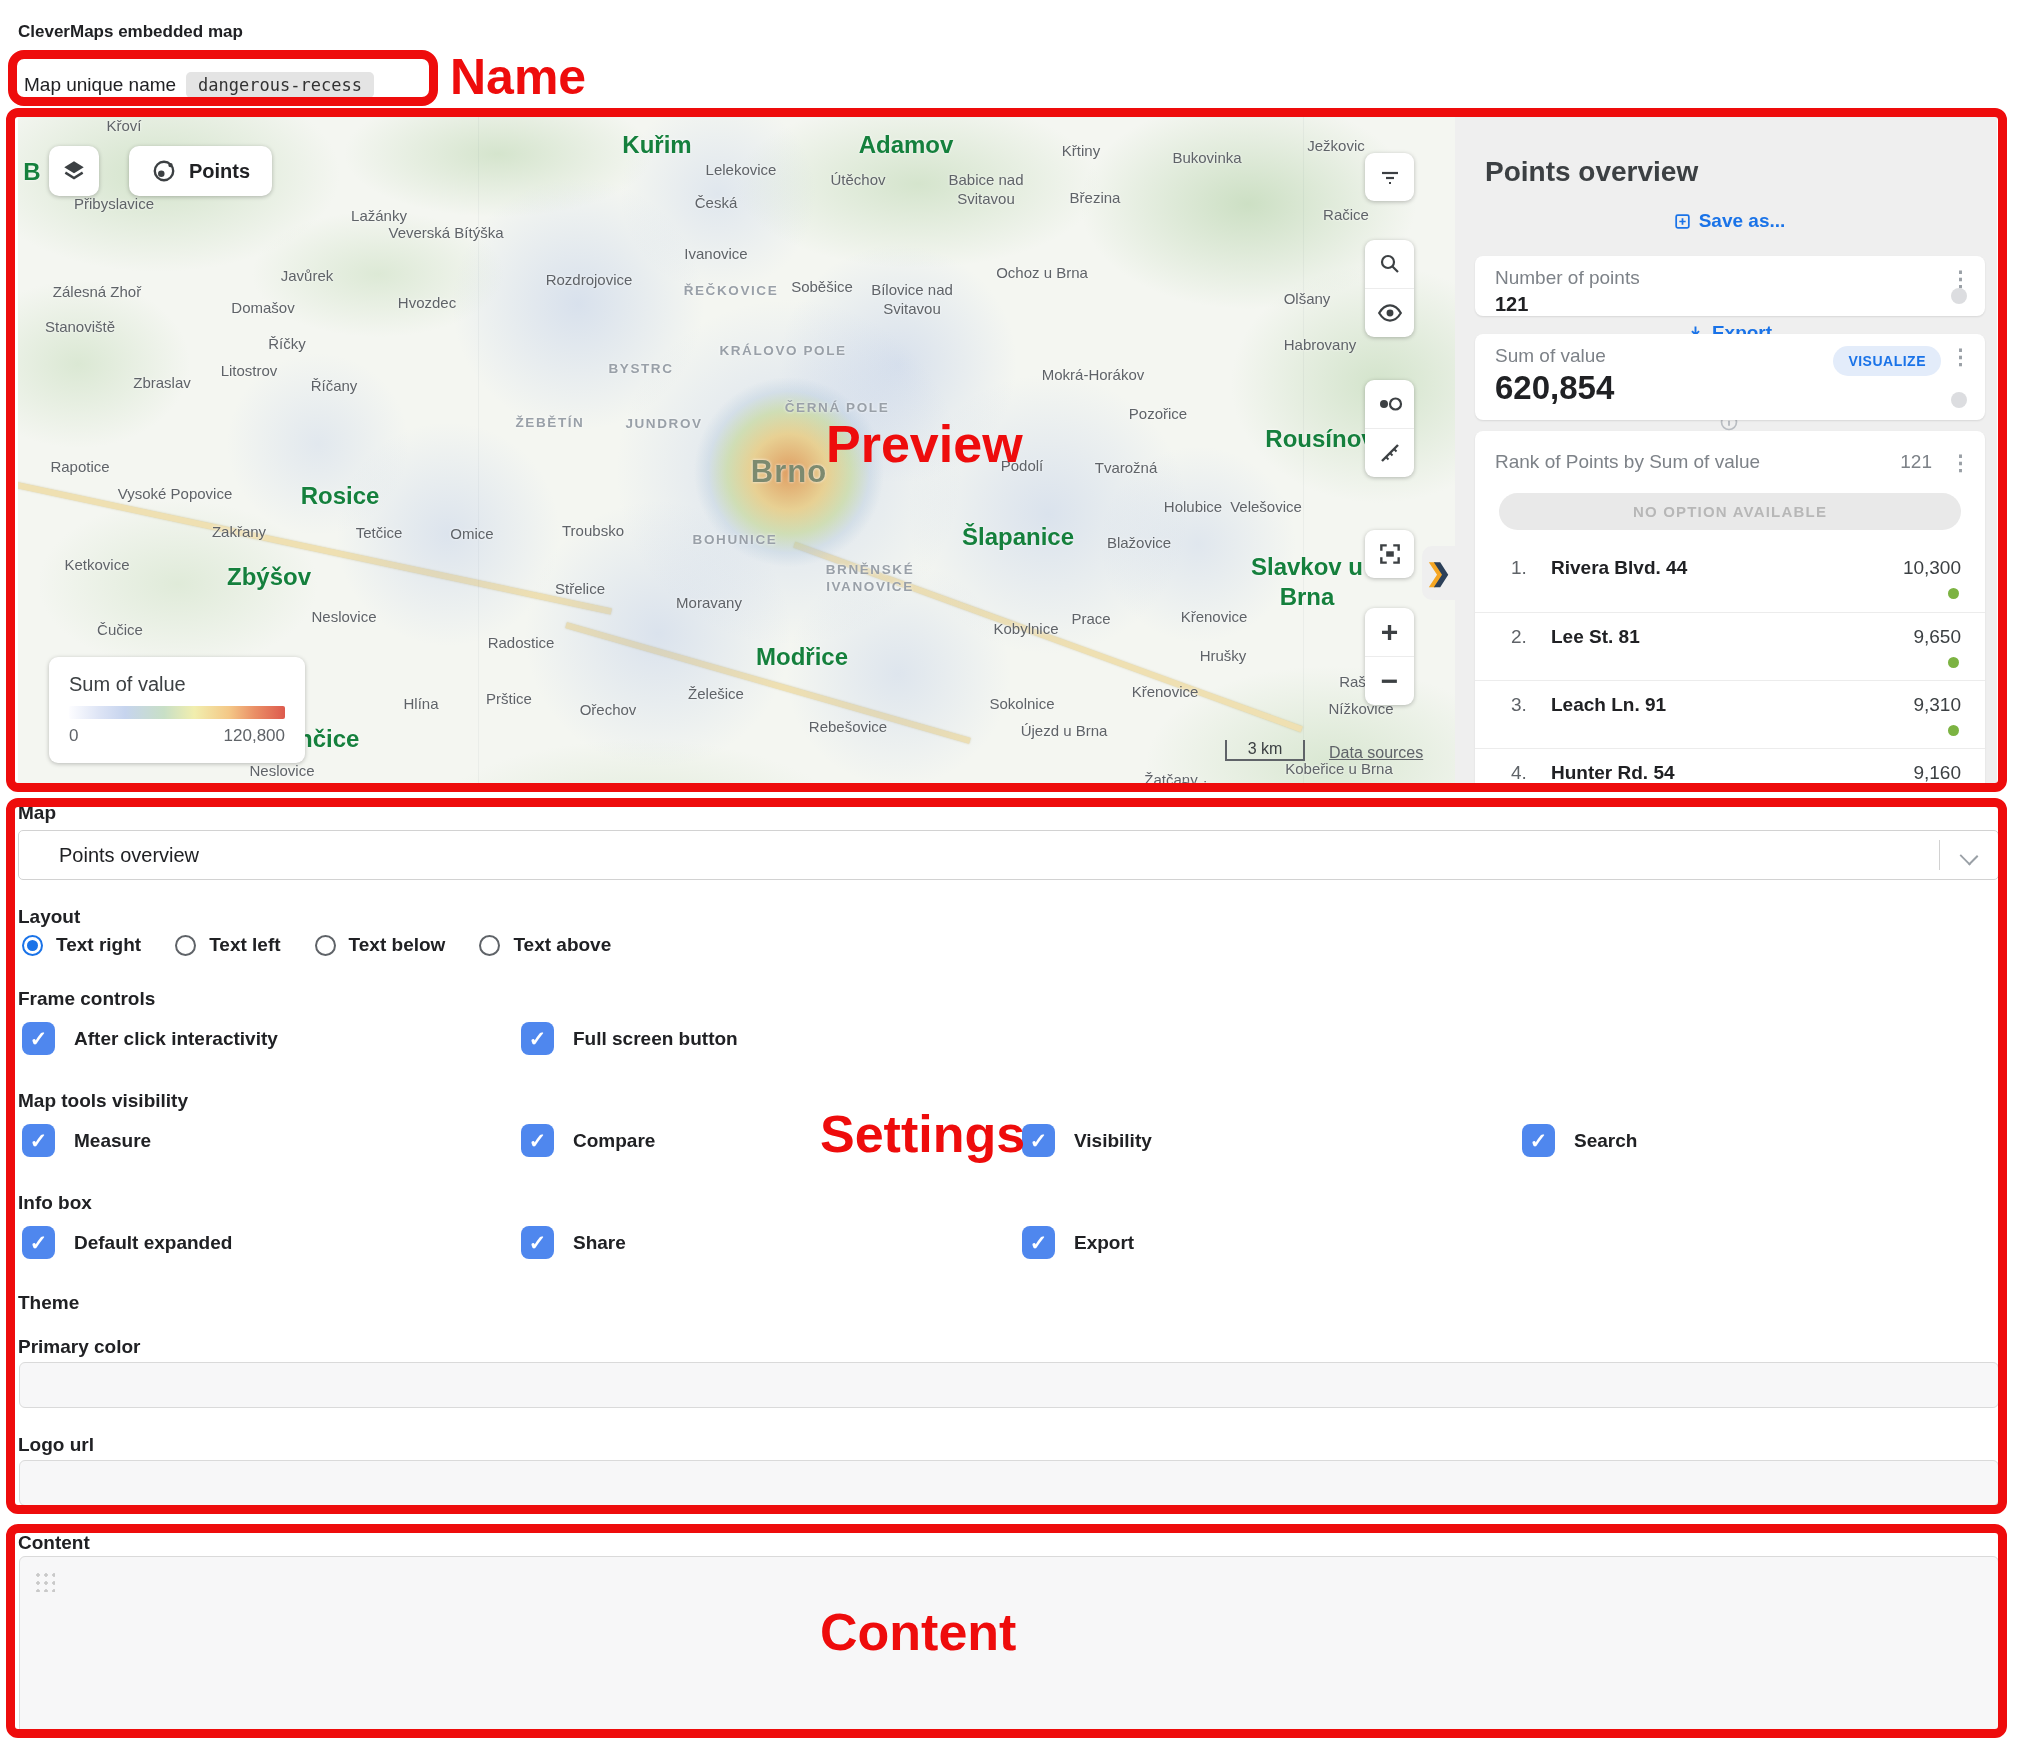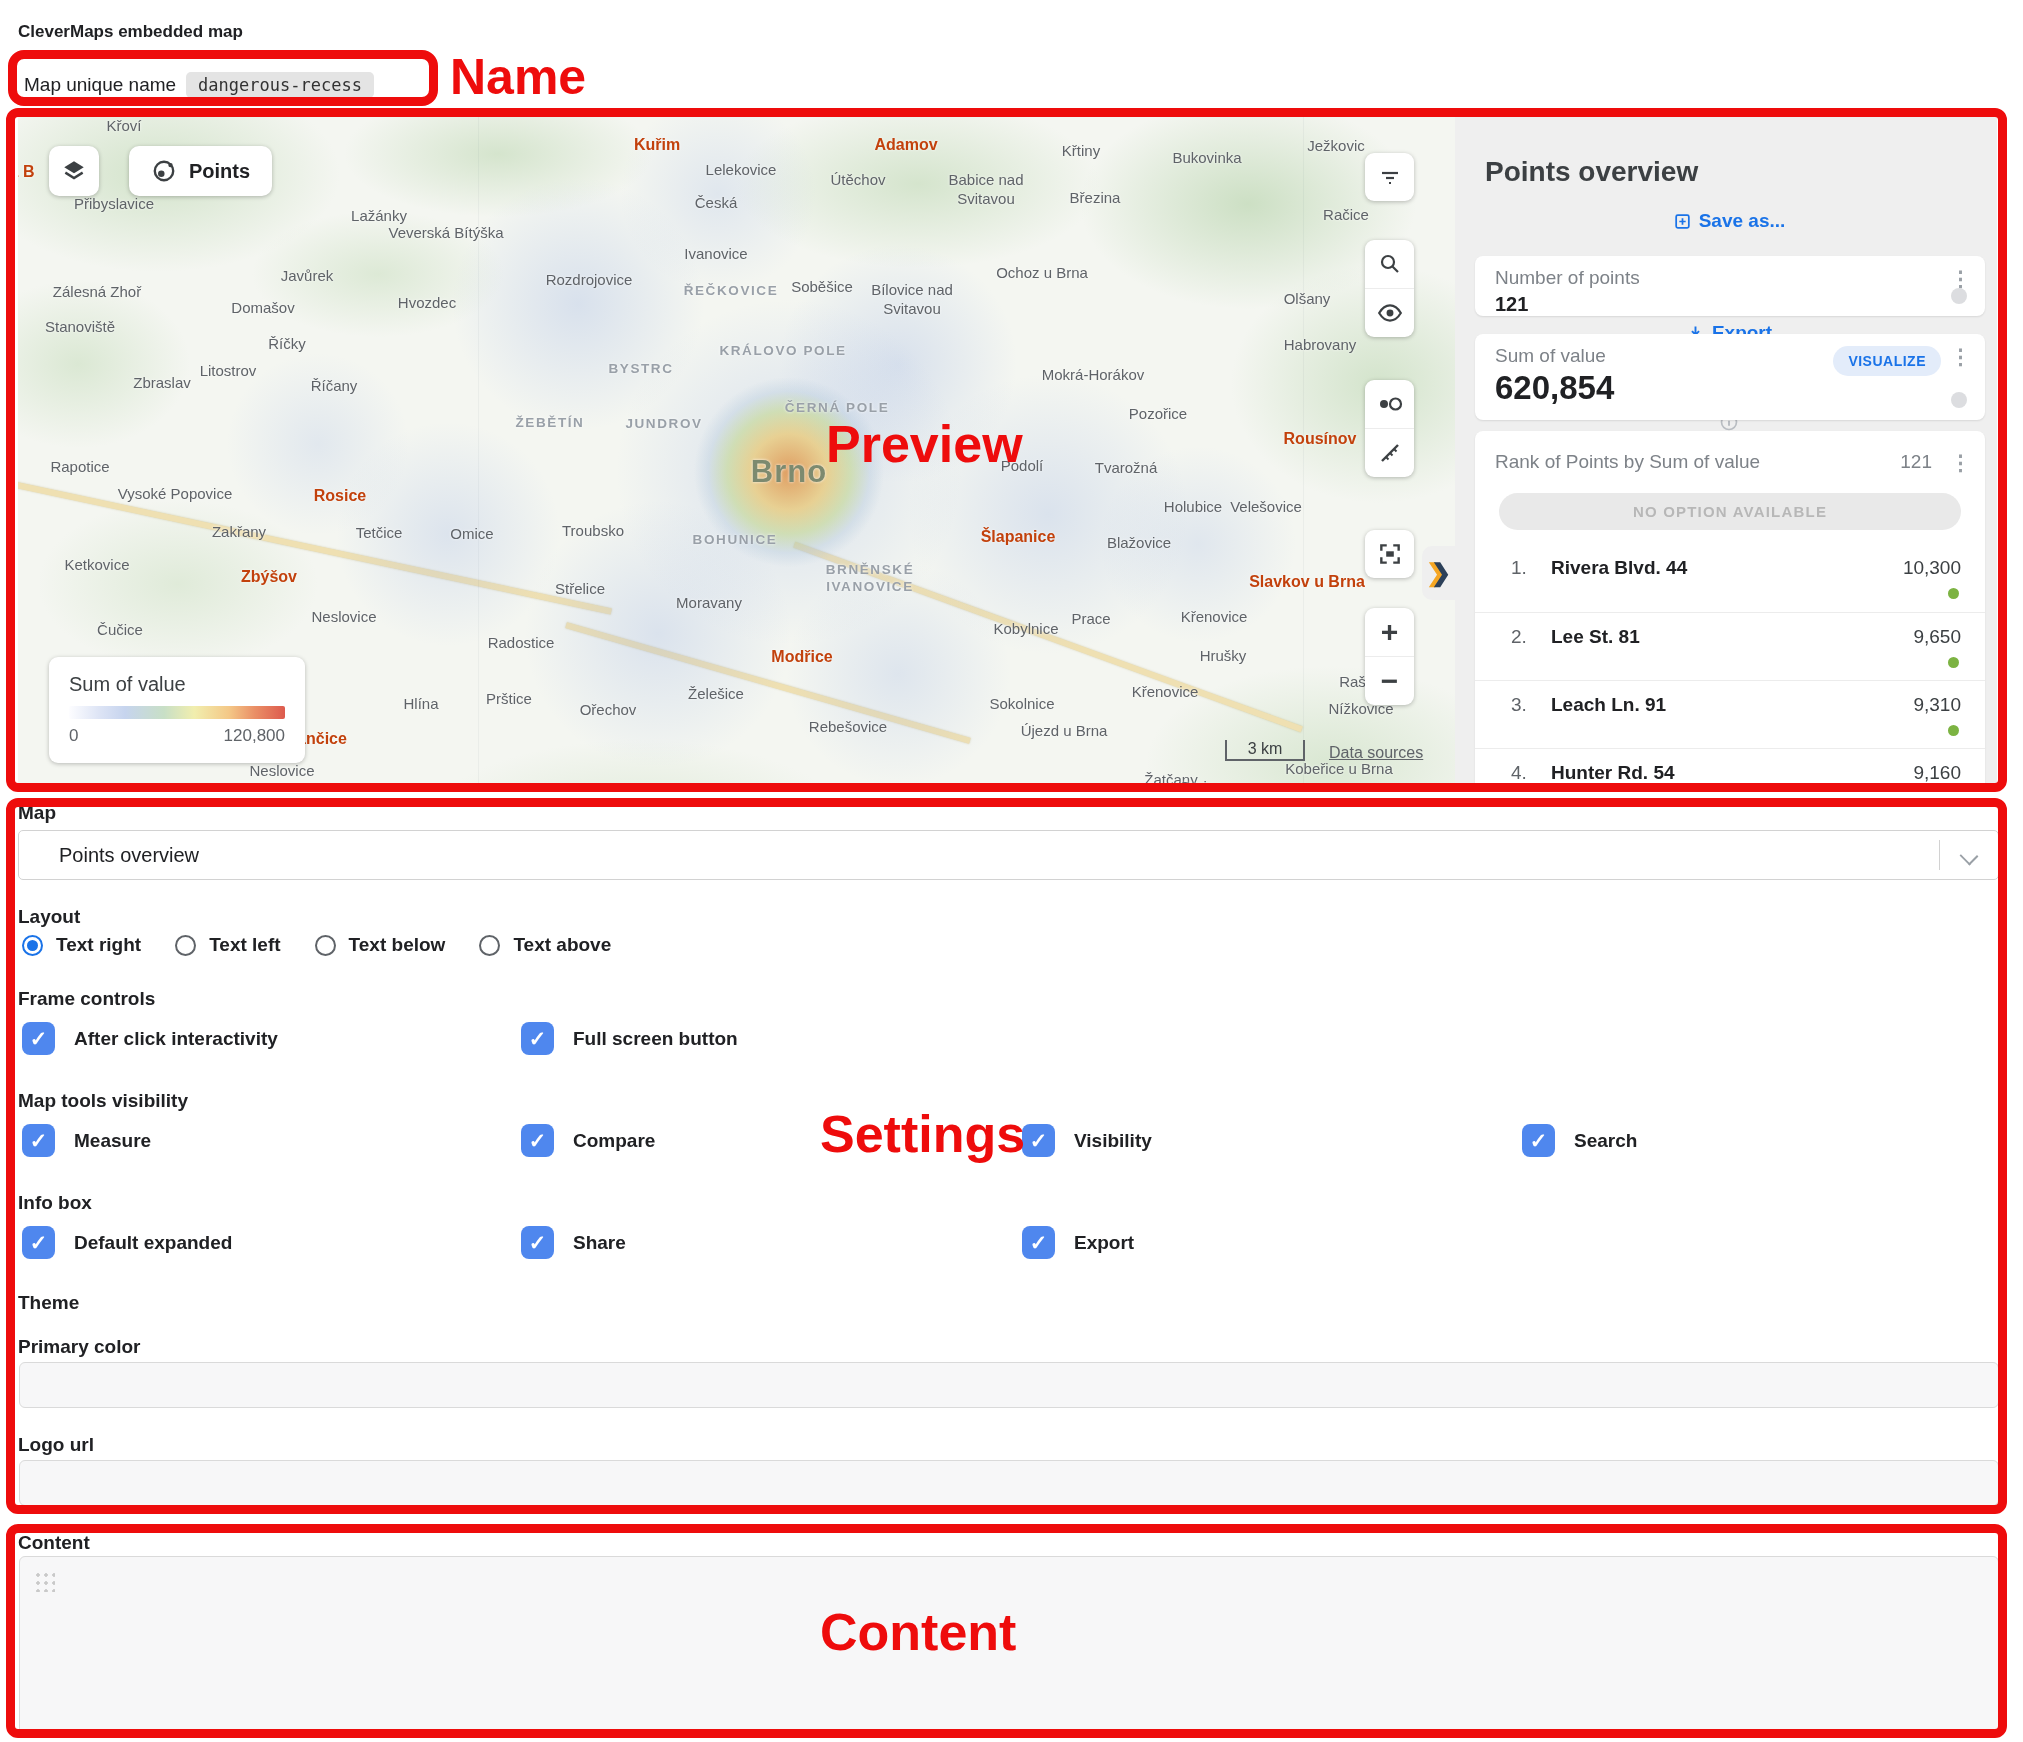--- a/index.html
+++ b/index.html
@@ -41,21 +41,21 @@
     radial-gradient(circle 200px at 1030px 400px, rgba(152,176,226,.28), rgba(152,176,226,0) 70%),
     radial-gradient(circle 190px at 640px 520px, rgba(152,176,226,.28), rgba(152,176,226,0) 70%),
     radial-gradient(circle 160px at 430px 420px, rgba(152,176,226,.26), rgba(152,176,226,0) 70%),
     radial-gradient(circle 160px at 880px 560px, rgba(152,176,226,.24), rgba(152,176,226,0) 70%),
     radial-gradient(circle 140px at 1180px 430px, rgba(152,176,226,.22), rgba(152,176,226,0) 70%),
     radial-gradient(circle 130px at 300px 330px, rgba(152,176,226,.2), rgba(152,176,226,0) 70%),
     radial-gradient(circle 140px at 700px 80px, rgba(152,176,226,.22), rgba(152,176,226,0) 70%);}
   #map-labels{position:absolute;inset:0;z-index:4;}
   .mlabel{position:absolute;transform:translate(-50%,-50%);white-space:pre-line;text-align:center;
           color:#5f6368;font-size:15px;line-height:1.25;text-shadow:0 0 3px rgba(255,255,255,.9);}
-  .mlabel.t{font-size:16px;font-weight:bold;color:#c2410c;}
+  .mlabel.t{font-size:24px;font-weight:bold;color:#15803d;}
   .mlabel.d{font-size:13.5px;font-weight:bold;color:#99a0a8;letter-spacing:1.6px;}
   .mlabel.city{font-size:31px;font-weight:bold;color:#7d8a6f;letter-spacing:1px;}
 
   .map-btn{position:absolute;background:#fff;border-radius:10px;box-shadow:0 1px 4px rgba(0,0,0,.25);
            display:flex;align-items:center;justify-content:center;z-index:6;}
   #points-btn{gap:12px;font-size:20px;font-weight:bold;color:#202124;}
 
   .tool-group{position:absolute;left:1347px;width:49px;background:#fff;border-radius:9px;
               box-shadow:0 1px 4px rgba(0,0,0,.25);display:flex;flex-direction:column;z-index:6;}
   .tool{height:48px;display:flex;align-items:center;justify-content:center;}
@@ -186,21 +186,21 @@
       <span class="mlabel " style="left: 894px; top: 186px;">Bílovice nad
 Svitavou</span>
       <span class="mlabel " style="left: 1024px; top: 159px;">Ochoz u Brna</span>
       <span class="mlabel " style="left: 1289px; top: 185px;">Olšany</span>
       <span class="mlabel " style="left: 62px; top: 213px;">Stanoviště</span>
       <span class="mlabel " style="left: 269px; top: 230px;">Říčky</span>
       <span class="mlabel d" style="left: 765px; top: 237px;">KRÁLOVO POLE</span>
       <span class="mlabel " style="left: 1302px; top: 231px;">Habrovany</span>
       <span class="mlabel " style="left: 1075px; top: 261px;">Mokrá-Horákov</span>
       <span class="mlabel " style="left: 144px; top: 269px;">Zbraslav</span>
-      <span class="mlabel " style="left: 210px; top: 257px;">Litostrov</span>
+      <span class="mlabel " style="left: 231px; top: 257px;">Litostrov</span>
       <span class="mlabel " style="left: 316px; top: 272px;">Říčany</span>
       <span class="mlabel d" style="left: 623px; top: 255px;">BYSTRC</span>
       <span class="mlabel d" style="left: 819px; top: 294px;">ČERNÁ POLE</span>
       <span class="mlabel d" style="left: 532px; top: 309px;">ŽEBĚTÍN</span>
       <span class="mlabel d" style="left: 646px; top: 310px;">JUNDROV</span>
       <span class="mlabel " style="left: 1140px; top: 300px;">Pozořice</span>
       <span class="mlabel t" style="left: 1302px; top: 325px;">Rousínov</span>
       <span class="mlabel " style="left: 62px; top: 353px;">Rapotice</span>
       <span class="mlabel city" style="left: 771px; top: 358px;">Brno</span>
       <span class="mlabel " style="left: 1004px; top: 352px;">Podolí</span>

